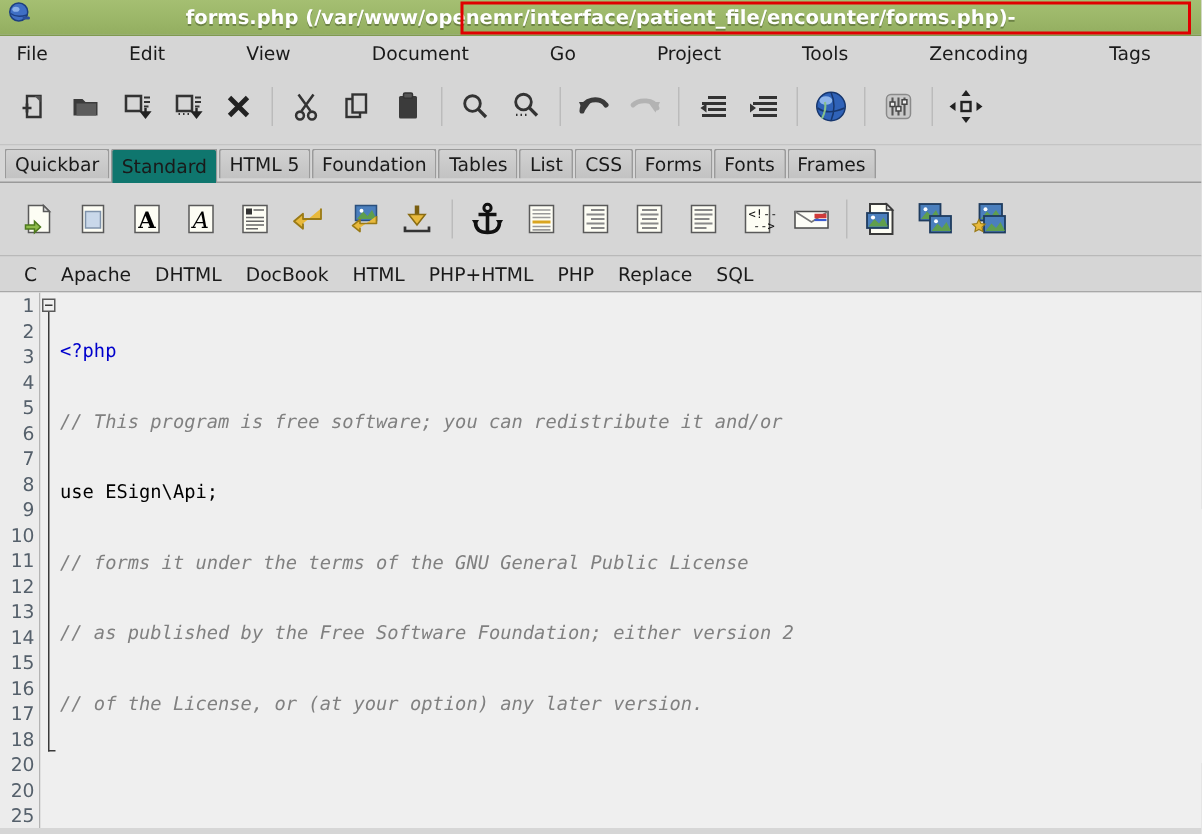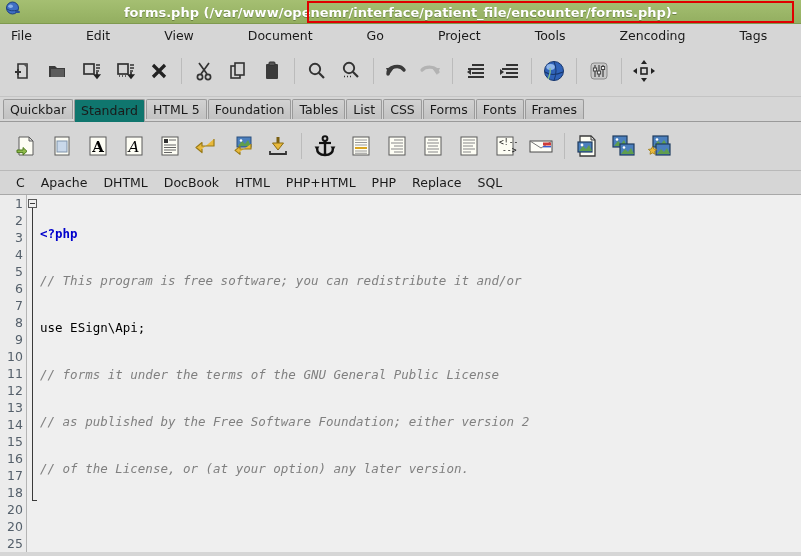--- a/index.html
+++ b/index.html
@@ -123,21 +123,21 @@
     position:absolute;left:32px;top:13px;width:1px;height:293px;background:#3a3a3a;
   }
   #foldfoot{
     position:absolute;left:32px;top:305px;width:5px;height:1px;background:#3a3a3a;
   }
   #code{
     position:absolute;left:40px;top:0;right:0;
     white-space:pre;
   }
   #code .row{height:17px;line-height:17px;}          
-  .php{color:#0000cc;font-weight:bold;}        
+  .php{color:#0000cc;font-weight:normal;}        
   .cm{color:#808080;font-style:italic;}         
   .pl{color:#000000;}
   svg{display:block;}
 </style>
 </head>
 <body>
 
 <div id="titlebar">
   <div id="win-icon">
     <svg width="16" height="16" viewBox="0 0 16 16">

